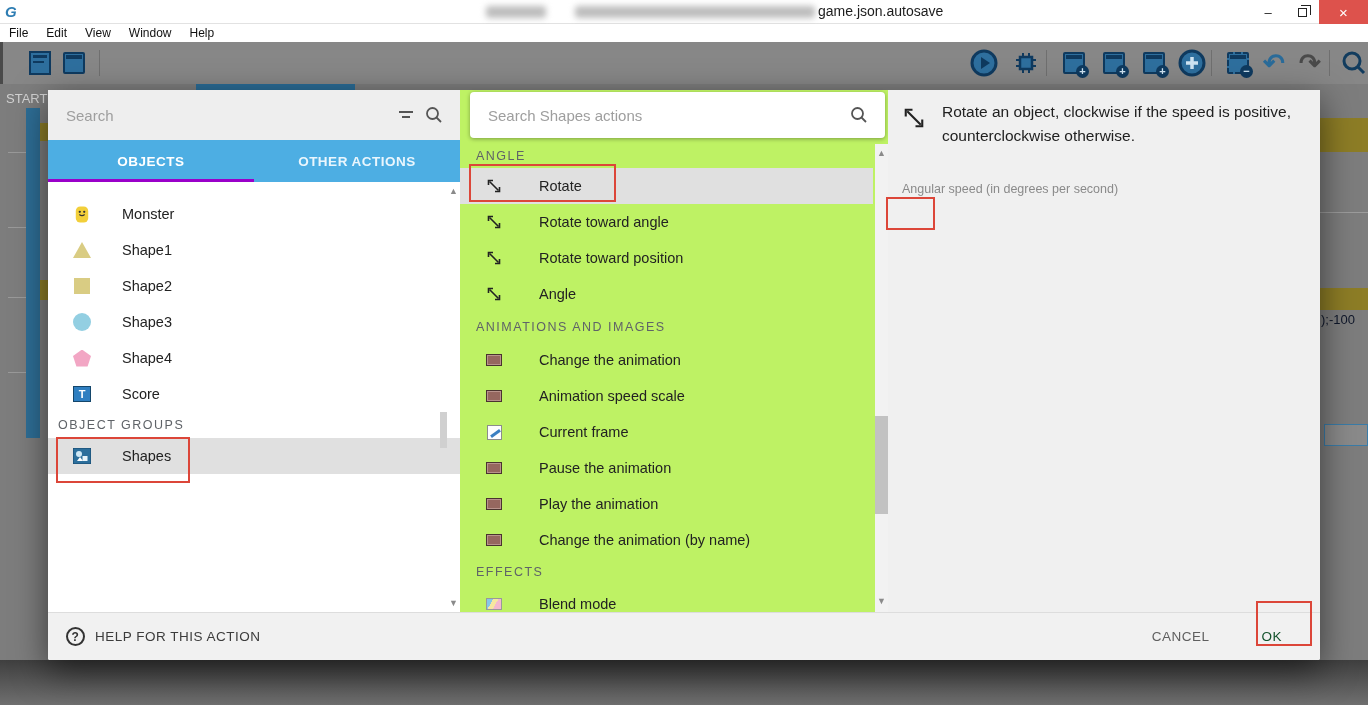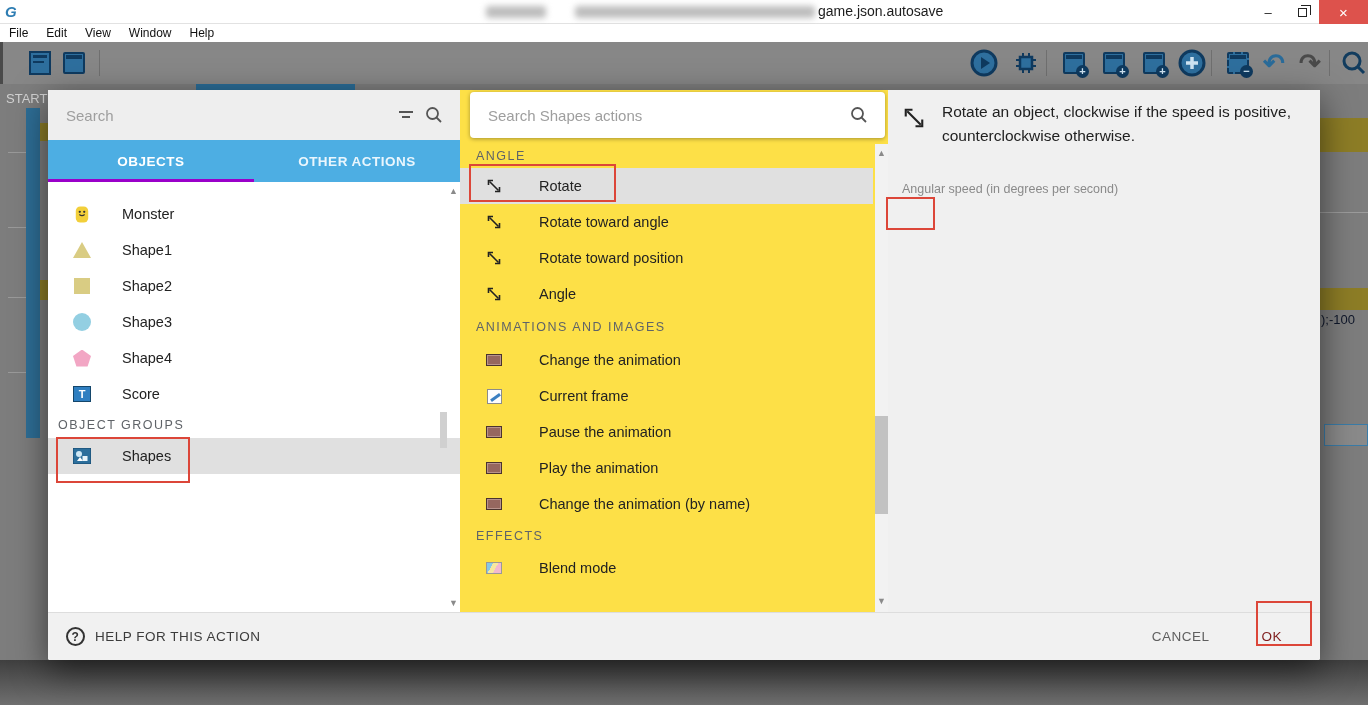--- a/index.html
+++ b/index.html
@@ -78,21 +78,21 @@
 
   .tri{width:0;height:0;border-left:9px solid transparent;border-right:9px solid transparent;
     border-bottom:16px solid #d9cc83;}
   .sq{width:16px;height:16px;background:#d9cc83;}
   .cir{width:18px;height:18px;border-radius:50%;background:#93cfe2;}
   .pent{width:18px;height:17px;background:#f2a6c4;clip-path:polygon(50% 0,100% 38%,81% 100%,19% 100%,0 38%);}
   .score-ic{width:18px;height:16px;background:#2f7fc1;color:#fff;font-size:11px;font-weight:bold;
     display:flex;align-items:center;justify-content:center;border:1px solid #14466b;}
 
   
-  .panel-mid{width:428px;position:relative;background:#fde047;}
+  .panel-mid{width:428px;position:relative;background:#bef264;}
   .search-card{position:absolute;left:10px;top:2px;width:415px;height:46px;background:#fff;
     border-radius:4px;box-shadow:0 1px 4px rgba(0,0,0,.35);display:flex;align-items:center;padding:0 12px 0 16px;}
   .search-card input{flex:1;border:none;outline:none;font-size:15px;color:#333;background:transparent;
     font-family:"Liberation Sans",sans-serif;}
   .action-list{position:absolute;left:0;top:50px;width:413px;height:472px;overflow:hidden;padding-top:4px;}
   .sec-header{height:24px;display:flex;align-items:center;padding-left:16px;color:#5f6368;
     font-size:12.5px;letter-spacing:1.5px;}
   .arow{height:36px;display:flex;align-items:center;padding-left:25px;font-size:14.5px;color:#222;}
   .arow .ric{width:18px;display:flex;justify-content:center;margin-right:36px;}
   .arow.selected{background:#e0e0e0;}
@@ -125,21 +125,21 @@
   
   .dlg-footer{height:48px;background:#f1f1f1;border-top:1px solid #dddddd;display:flex;
     align-items:center;padding:0 18px;border-radius:0 0 2px 2px;}
   .help-wrap{display:flex;align-items:center;gap:10px;color:#3c3c3c;font-size:13.5px;letter-spacing:.5px;}
   .help-circle{width:19px;height:19px;border:2px solid #333;border-radius:50%;display:flex;
     align-items:center;justify-content:center;font-size:12px;font-weight:bold;color:#333;}
   .footer-spacer{flex:1;}
   .btn-text{background:none;border:none;font-size:13.5px;letter-spacing:.5px;
     font-family:"Liberation Sans",sans-serif;}
   .btn-cancel{color:#5f5f5f;margin-right:40px;}
-  .btn-ok{color:#7f1d1d;margin-right:14px;}
+  .btn-ok{color:#14532d;margin-right:14px;}
 
   
   .annot{position:absolute;border:2px solid #dc4639;z-index:50;pointer-events:none;}
 </style>
 </head>
 <body>
 
 <div id="titlebar">
   <div class="logo">G</div>
   <div class="blur-blob" style="left:486px;width:60px;"></div>
@@ -397,20 +397,26 @@
 
         <div class="sec-header" style="height:30px;">ANIMATIONS AND IMAGES</div>
         <div class="arow">
           <span class="ric">
               <span class="film"></span>
             </span>
           <span>Change the animation</span>
         </div>
         <div class="arow">
           <span class="ric">
+              <span class="film"></span>
+            </span>
+          <span>Animation speed scale</span>
+        </div>
+        <div class="arow">
+          <span class="ric">
               <span class="frame-ic"></span>
             </span>
           <span>Current frame</span>
         </div>
         <div class="arow">
           <span class="ric">
               <span class="film"></span>
             </span>
           <span>Pause the animation</span>
         </div>

